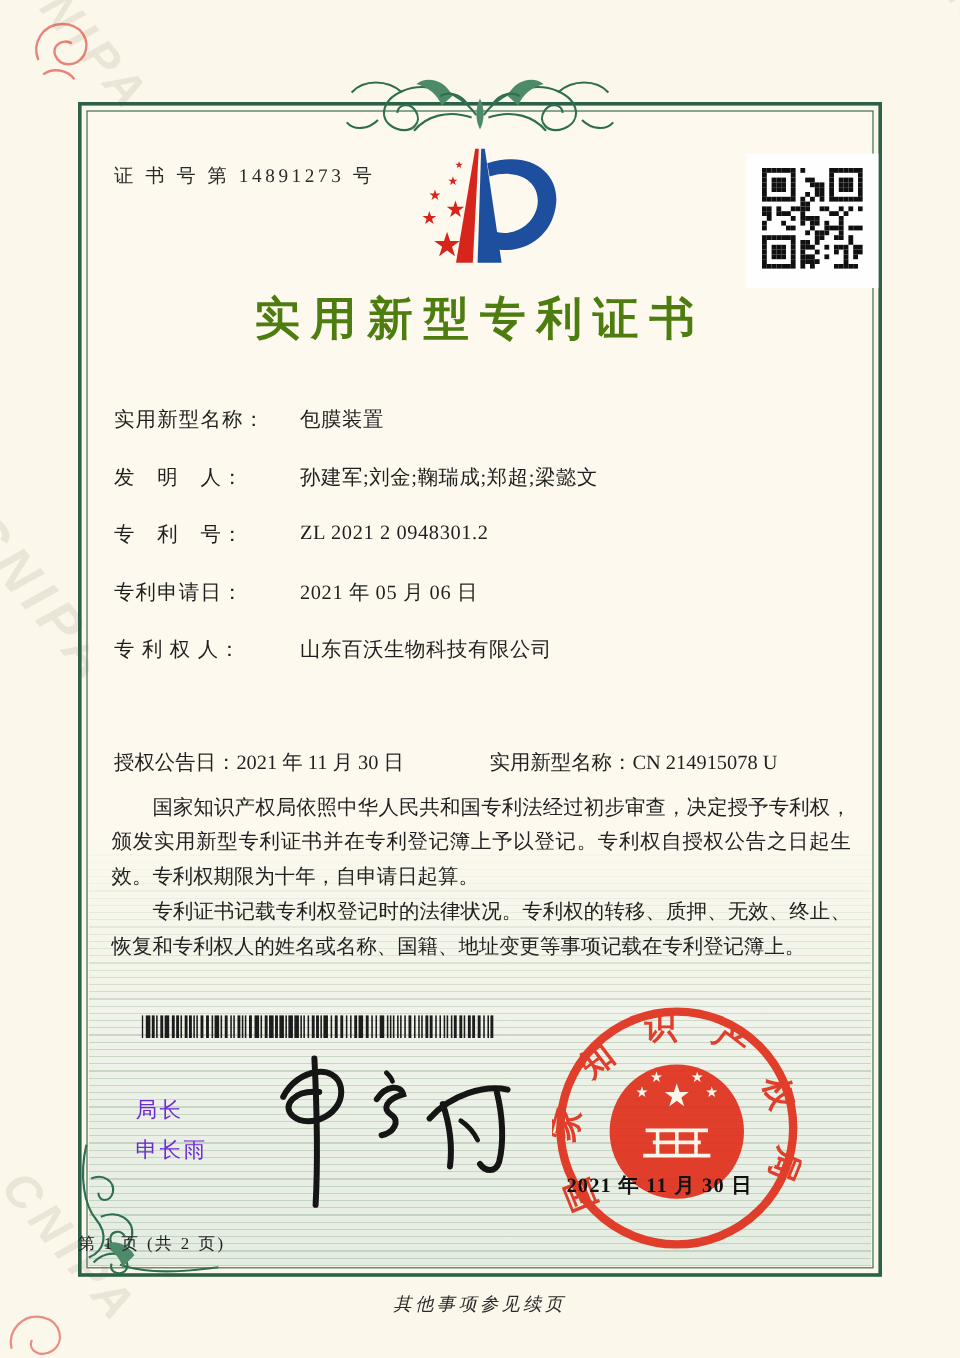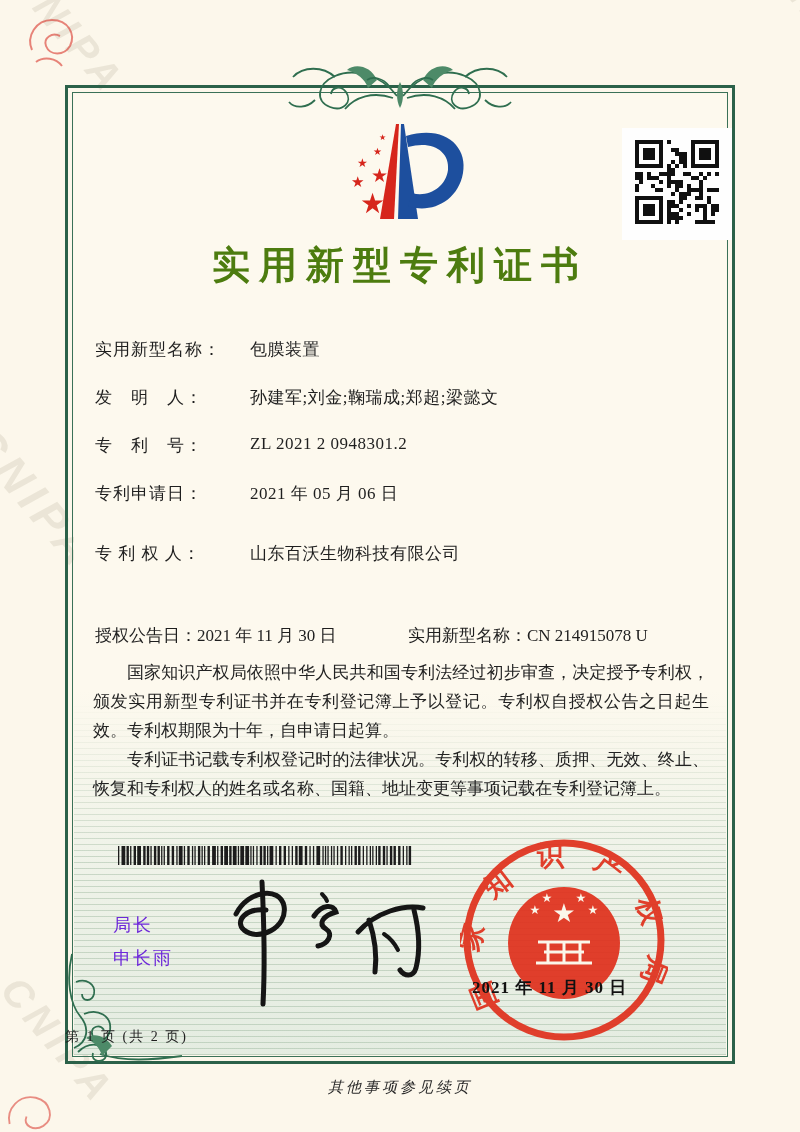--- a/index.html
+++ b/index.html
@@ -39,21 +39,21 @@
 
   .qr-patch { position:absolute; left:622px; top:128px; width:110px; height:112px; background:#fefefe; }
   .qr-patch svg { position:absolute; left:13px; top:12px; }
 
   .title { position:absolute; left:0; right:0; top:240px; text-align:center; font-size:38px; font-weight:bold;
            letter-spacing:9px; color:#4d7c0f; }
 
   .field-row { position:absolute; left:95px; display:flex; font-size:17px; }
   .field-label { width:155px; flex:0 0 155px; letter-spacing:1px; }
   .field-value { letter-spacing:0.5px; }
-  .row0 { top:338px; } .row1 { top:386px; } .row2 { top:434px; } .row3 { top:482px; } .row4 { top:542px; }
+  .row0 { top:338px; } .row1 { top:386px; } .row2 { top:434px; } .row3 { top:482px; } .row4 { top:530px; }
   .row5 { top:571px; } .row5 .field-value { width:458px; line-height:26px; }
   .grant-row { position:absolute; top:624px; left:95px; width:612px; font-size:17px; display:flex; }
   .grant-left { width:313px; flex:0 0 313px; }
 
   .body-text { position:absolute; left:93px; top:658px; width:616px; font-size:17px; line-height:29px;
                text-align:justify; color:#222; }
   .body-text p { text-indent:2em; }
 
   .barcode { position:absolute; left:118px; top:846px; }
 
@@ -124,20 +124,21 @@
     <g fill="none" stroke="#2f6e4f" stroke-width="1.8">
       <path d="M6,2 C0,28 4,52 14,64 C24,76 22,90 8,96"></path>
       <path d="M12,100 C24,88 42,92 40,104 C38,112 24,110 27,101"></path>
       <path d="M18,62 C32,56 46,64 44,78 C42,90 28,92 26,82 C25,74 34,72 38,78"></path>
       <path d="M10,30 C20,26 30,32 28,42 C26,50 16,50 16,42"></path>
       <path d="M34,102 C58,110 86,108 116,104"></path>
       <path d="M46,94 C40,84 28,80 20,86 C28,90 34,96 36,104" fill="#4d8a68" stroke="none"></path>
     </g>
   </svg>
 
+  <div class="cert-no">证 书 号 第 14891273 号</div>
 
   <div class="logo">
     <svg width="156" height="120" viewBox="0 0 156 120">
       <polygon points="74,8 77,8 72,103 58,103" fill="#d6261c"></polygon>
       <polygon points="79,8 82,8 96,103 76,103" fill="#1d4f9e"></polygon>
       <path d="M84,20 C122,8 146,30 141,57 C136,86 108,98 86,90 L90,77 C106,82 124,71 126,54 C128,35 110,24 86,31 Z" fill="#1d4f9e"></path>
     </svg>
     <span class="star" style="left:38px; top:74px; font-size:28px;">★</span>
     <span class="star" style="left:49px; top:50px; font-size:19px;">★</span>
     <span class="star" style="left:29px; top:59px; font-size:15px;">★</span>

